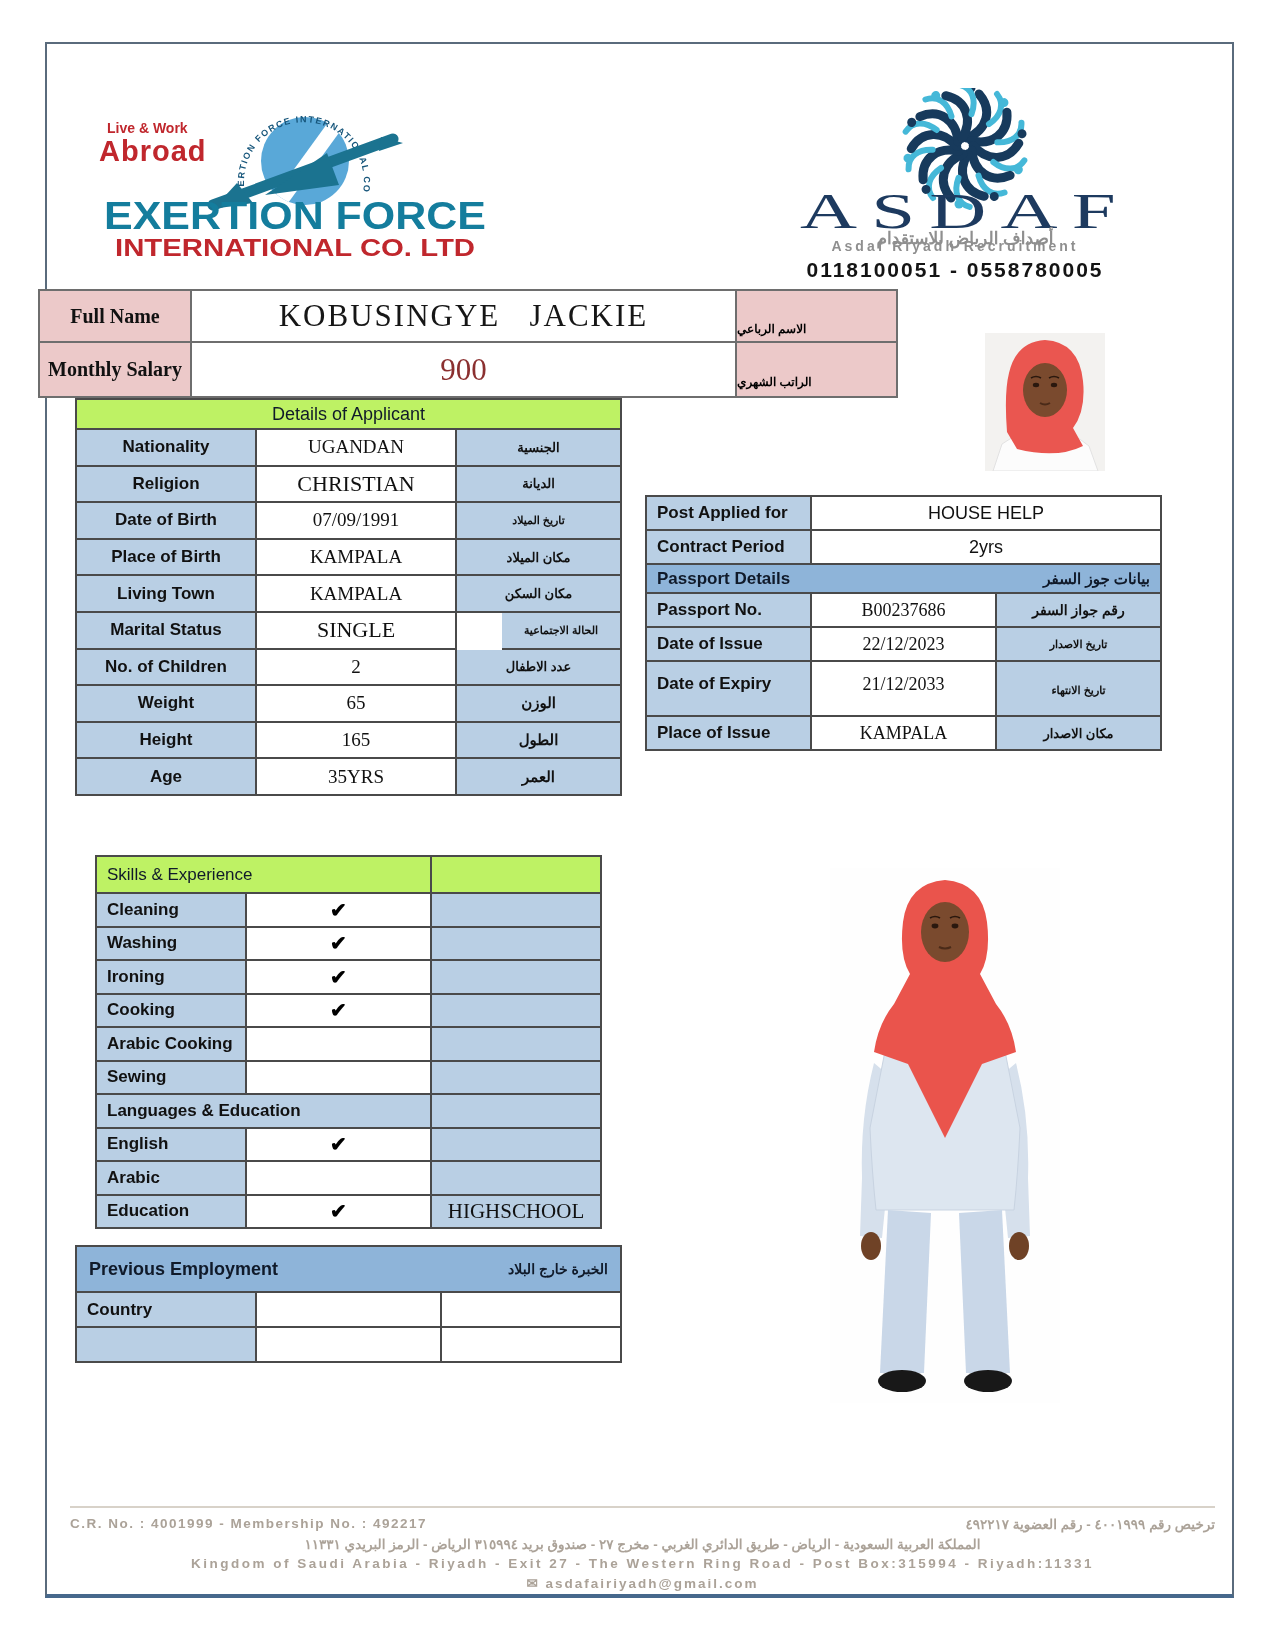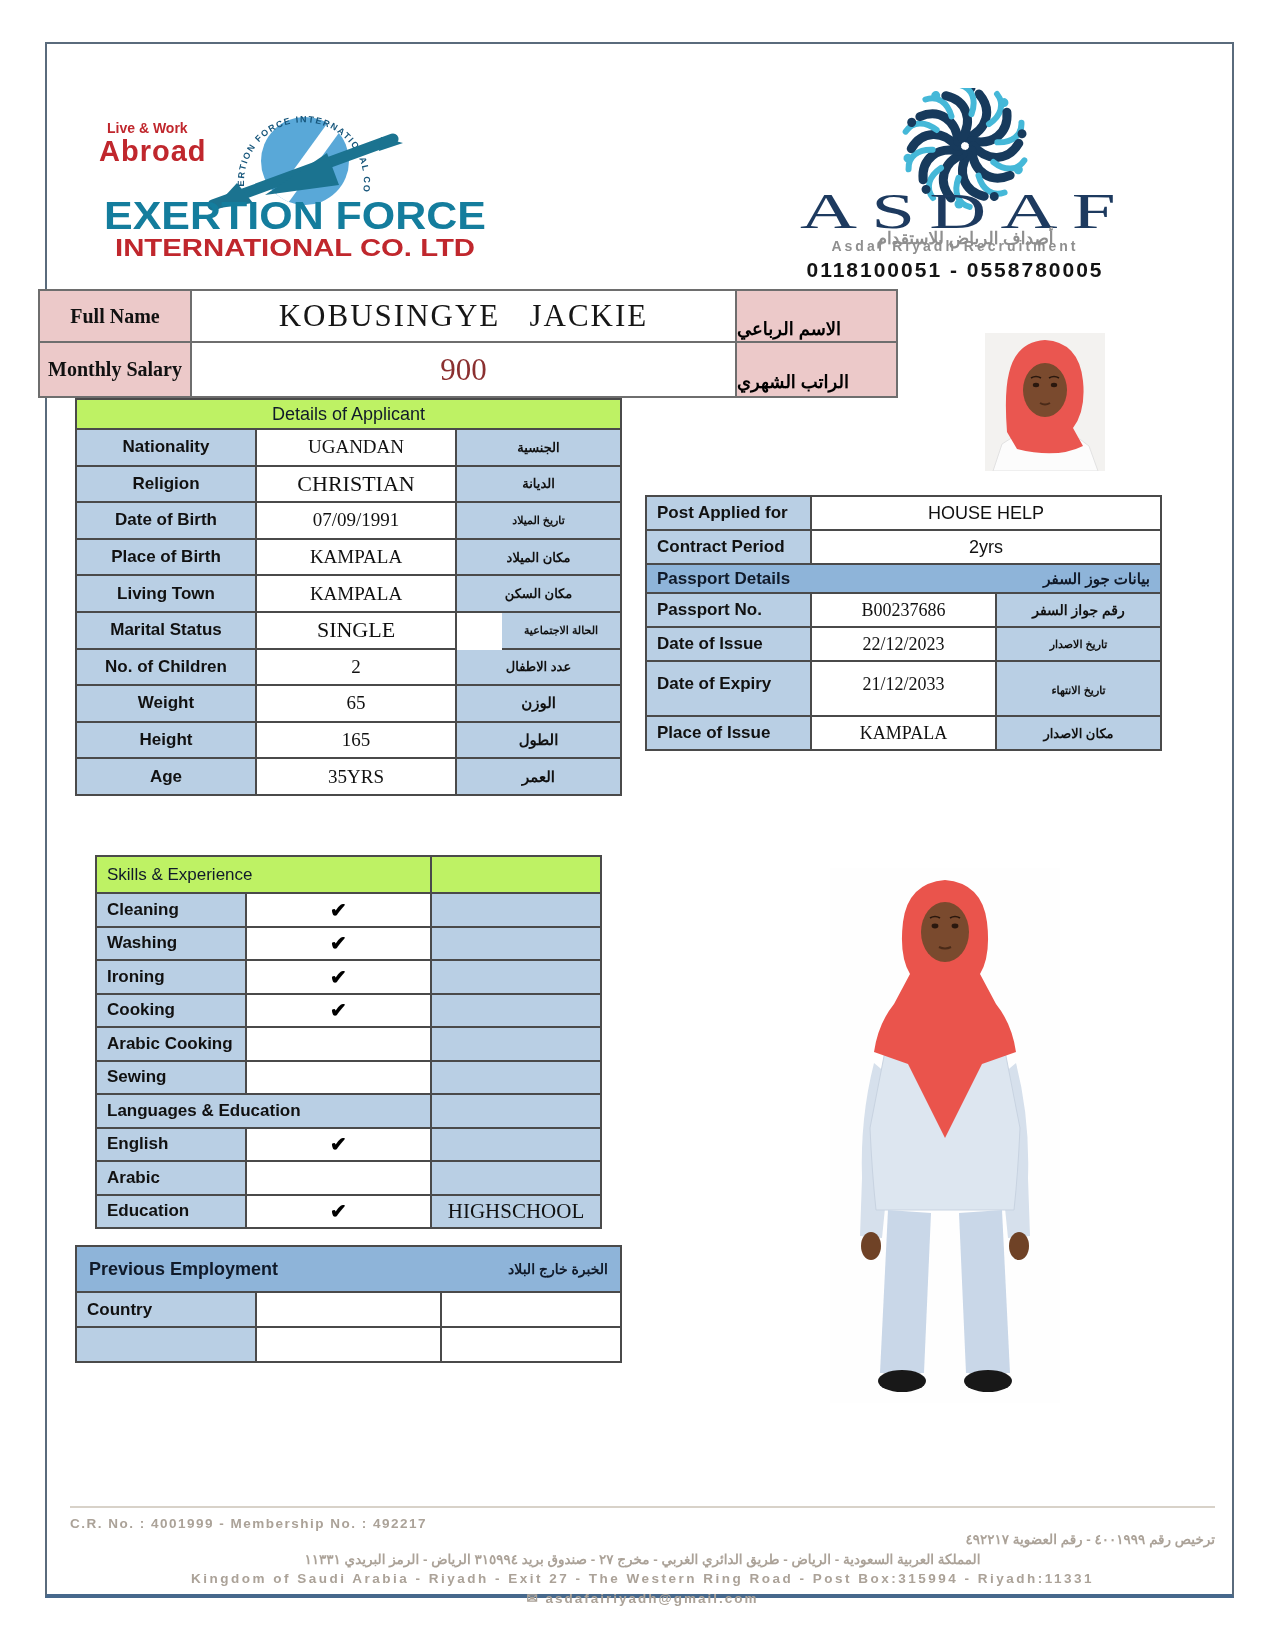--- a/index.html
+++ b/index.html
@@ -20,21 +20,21 @@
   .padl{padding-left:10px;}
 
   
   .name-grid{left:38px;top:289px;grid-template-columns:152px 545px 161px;grid-template-rows:52px 55px;
         border-top:2px solid #6e6e6e;border-left:2px solid #6e6e6e;}
   .name-grid .cell{border-right:2px solid #6e6e6e;border-bottom:2px solid #6e6e6e;}
   .pink{background:#ecc9c9;}
   .name-lbl{font-family:"Liberation Serif",serif;font-weight:bold;font-size:20px;justify-content:center;color:#111;}
   .name-val{font-family:"Liberation Serif",serif;font-size:31px;letter-spacing:2px;justify-content:center;white-space:pre;color:#161616;}
   .salary-val{font-family:"Liberation Serif",serif;font-size:31px;justify-content:center;color:#8b3030;align-items:flex-start;}
-  .pink-ar{justify-content:flex-end;padding-right:10px;direction:rtl;font-weight:bold;font-size:18px;align-items:flex-start;padding-top:25px;}
+  .pink-ar{justify-content:flex-end;padding-right:10px;direction:rtl;font-weight:bold;font-size:12px;align-items:flex-start;padding-top:25px;}
 
   
   .details-grid{left:75px;top:398px;grid-template-columns:180px 200px 165px;
         grid-template-rows:30px repeat(10,36.6px);}
   .details-grid .lblb{justify-content:center;}
 
   
   .app-grid{left:645px;top:495px;grid-template-columns:165px 185px 165px;
         grid-template-rows:34px 34px 29px 34px 34px 55px 34px;}
   .app-grid .lblb{font-size:17px;}
@@ -64,21 +64,21 @@
   
   .logo-left{position:absolute;left:95px;top:103px;width:400px;height:162px;}
   .logo-right{position:absolute;left:775px;top:88px;width:380px;height:168px;}
   .phone{position:absolute;left:755px;top:258px;width:400px;text-align:center;
         font-weight:800;font-size:21px;letter-spacing:2px;color:#141414;}
 
   
   .footer{position:absolute;left:70px;top:1506px;width:1145px;color:#aba298;font-size:13.5px;
         font-weight:bold;letter-spacing:1.5px;}
   .footer .rule{border-top:2px solid #d8d2c9;margin-bottom:8px;}
-  .f-row1{display:flex;justify-content:space-between;margin-bottom:4px;flex-direction:column;}
+  .f-row1{display:flex;justify-content:space-between;margin-bottom:4px;}
   .f-ar{direction:rtl;}
   .f-row2{text-align:center;direction:rtl;margin-bottom:4px;}
   .f-row3{text-align:center;letter-spacing:2.5px;margin-bottom:4px;}
   .f-row4{text-align:center;letter-spacing:2px;}
 </style>
 </head>
 <body>
 
 <div class="page">
   <div class="page-border"></div>

